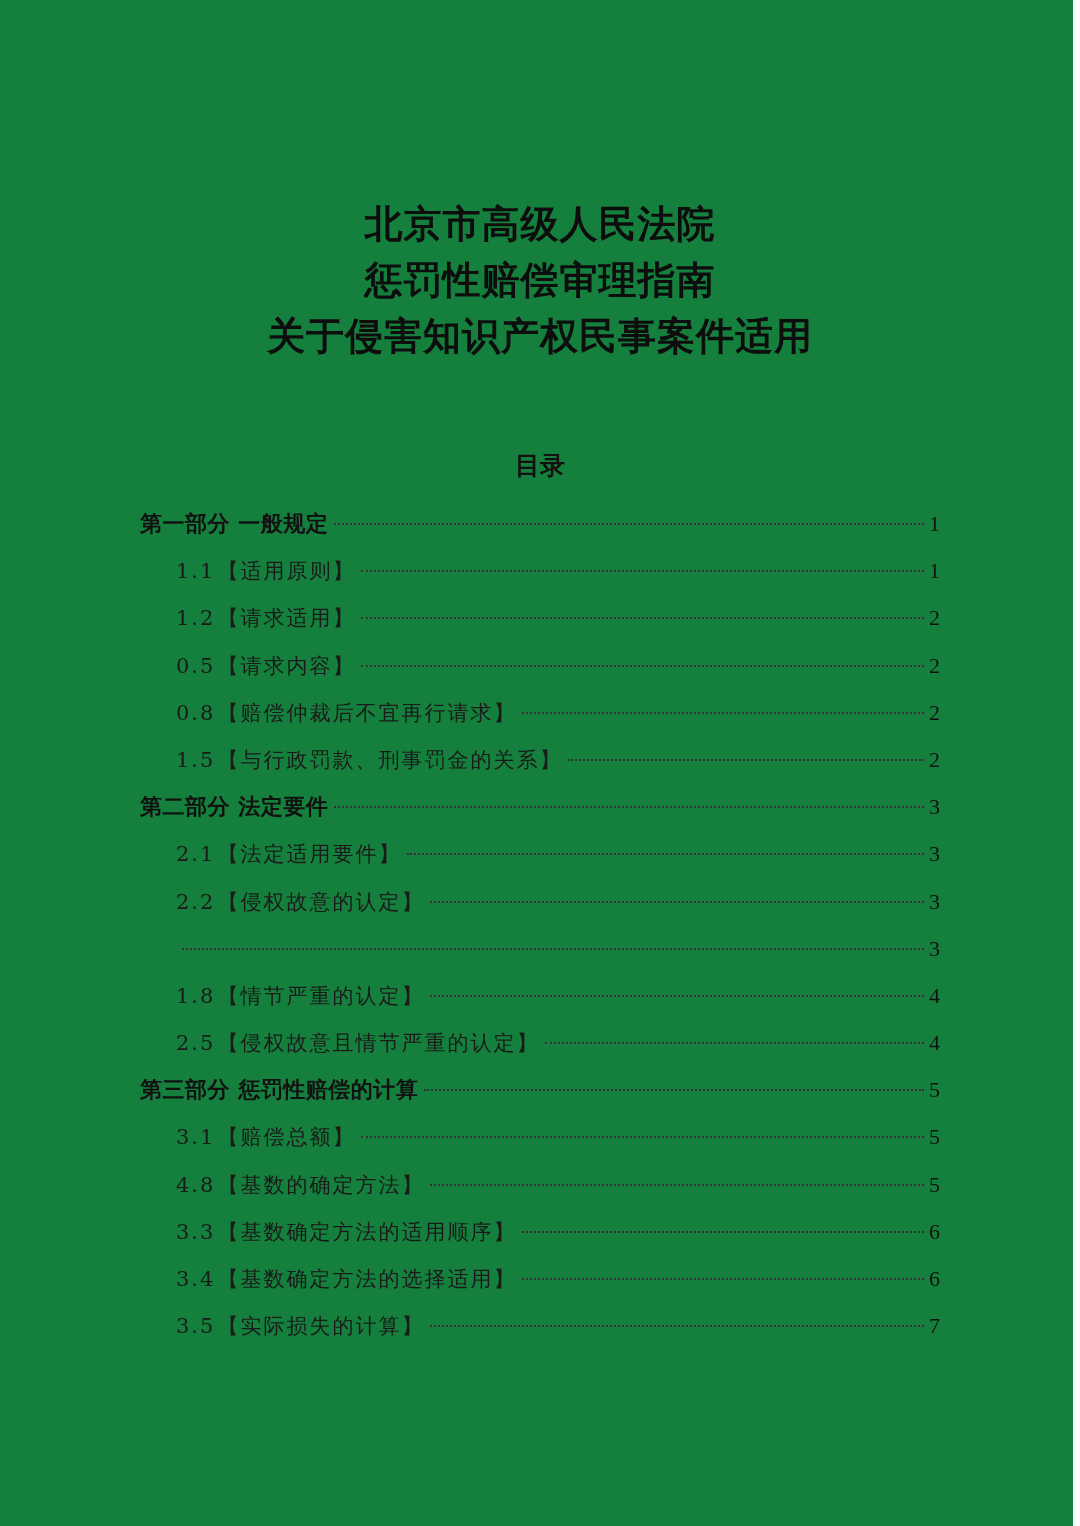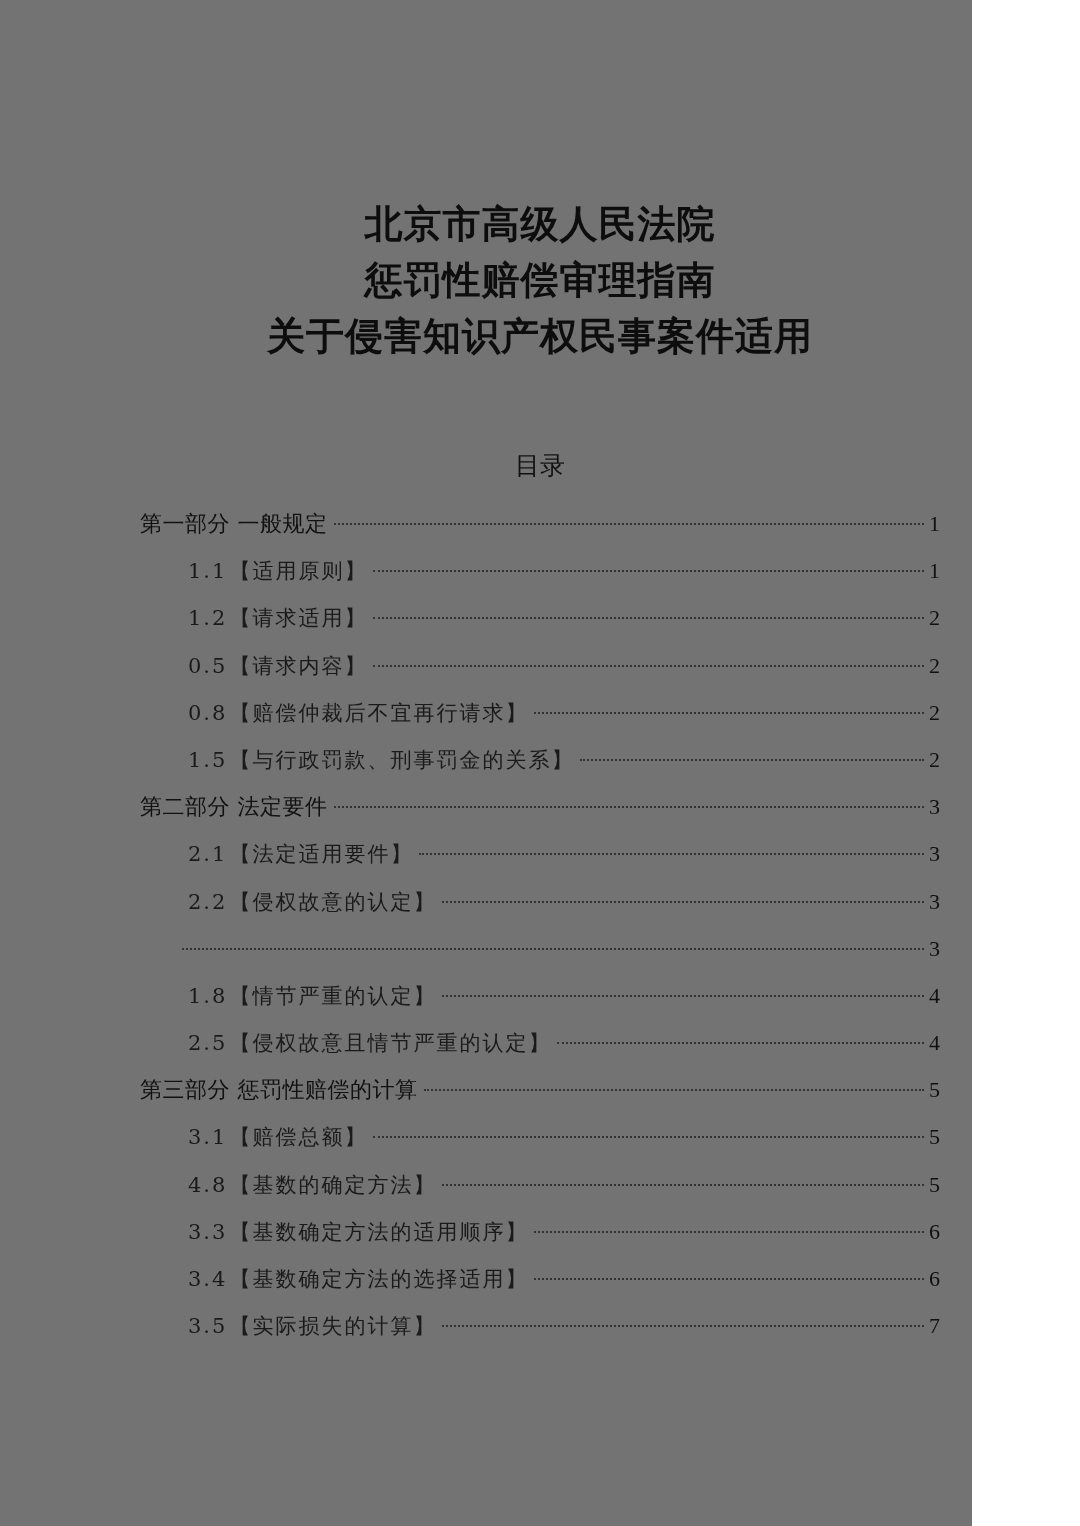--- a/index.html
+++ b/index.html
@@ -11,23 +11,23 @@
       width: 1080px;
       height: 1526px;
       position: relative;
       overflow: hidden;
       color: #111111;
       font-family: "DejaVu Serif", "Liberation Serif", serif;
     }
     .page {
       position: absolute;
       left: 0; top: 0;
-      width: 972px;
+      width: 1073px;
       height: 1526px;
-      background: #737373;
+      background: #15803d;
     }
     .title-block {
       position: absolute;
       left: 0;
       top: 196px;
       width: 1080px;
       text-align: center;
     }
     .title-line {
       font-family: "DejaVu Serif", "Liberation Serif", serif;
@@ -41,52 +41,52 @@
     .toc-heading {
       position: absolute;
       left: 0;
       top: 448px;
       width: 1080px;
       text-align: center;
       font-family: "DejaVu Sans", "Liberation Sans", sans-serif;
       font-size: 25px;
       line-height: 36px;
       color: #111111;
+      font-weight: bold;
     }
     .toc {
       position: absolute;
       left: 140px;
       top: 500px;
       width: 800px;
     }
     .toc-row {
       display: flex;
       align-items: baseline;
       height: 47.2px;
       line-height: 47.2px;
       white-space: nowrap;
     }
     .toc-row.part .toc-label {
       font-family: "DejaVu Sans", "Liberation Sans", sans-serif;
-      font-weight: normal;
+      font-weight: bold;
       font-size: 22px;
       letter-spacing: 0.5px;
     }
     .toc-row.sub {
       padding-left: 36px;
     }
     .toc-row.sub .toc-label {
       font-family: "DejaVu Serif", "Liberation Serif", serif;
       font-size: 21px;
       letter-spacing: 2px;
       color: #1a1a1a;
     }
     .toc-num {
       margin-right: 2px;
-      margin-left: 12px;
     }
     .toc-leader {
       flex: 1 1 auto;
       margin: 0 4px 0 6px;
       border-bottom: 2px dotted #333333;
       height: 0;
       transform: translateY(-6px);
     }
     .toc-page {
       font-family: "Liberation Serif", "DejaVu Serif", serif;

